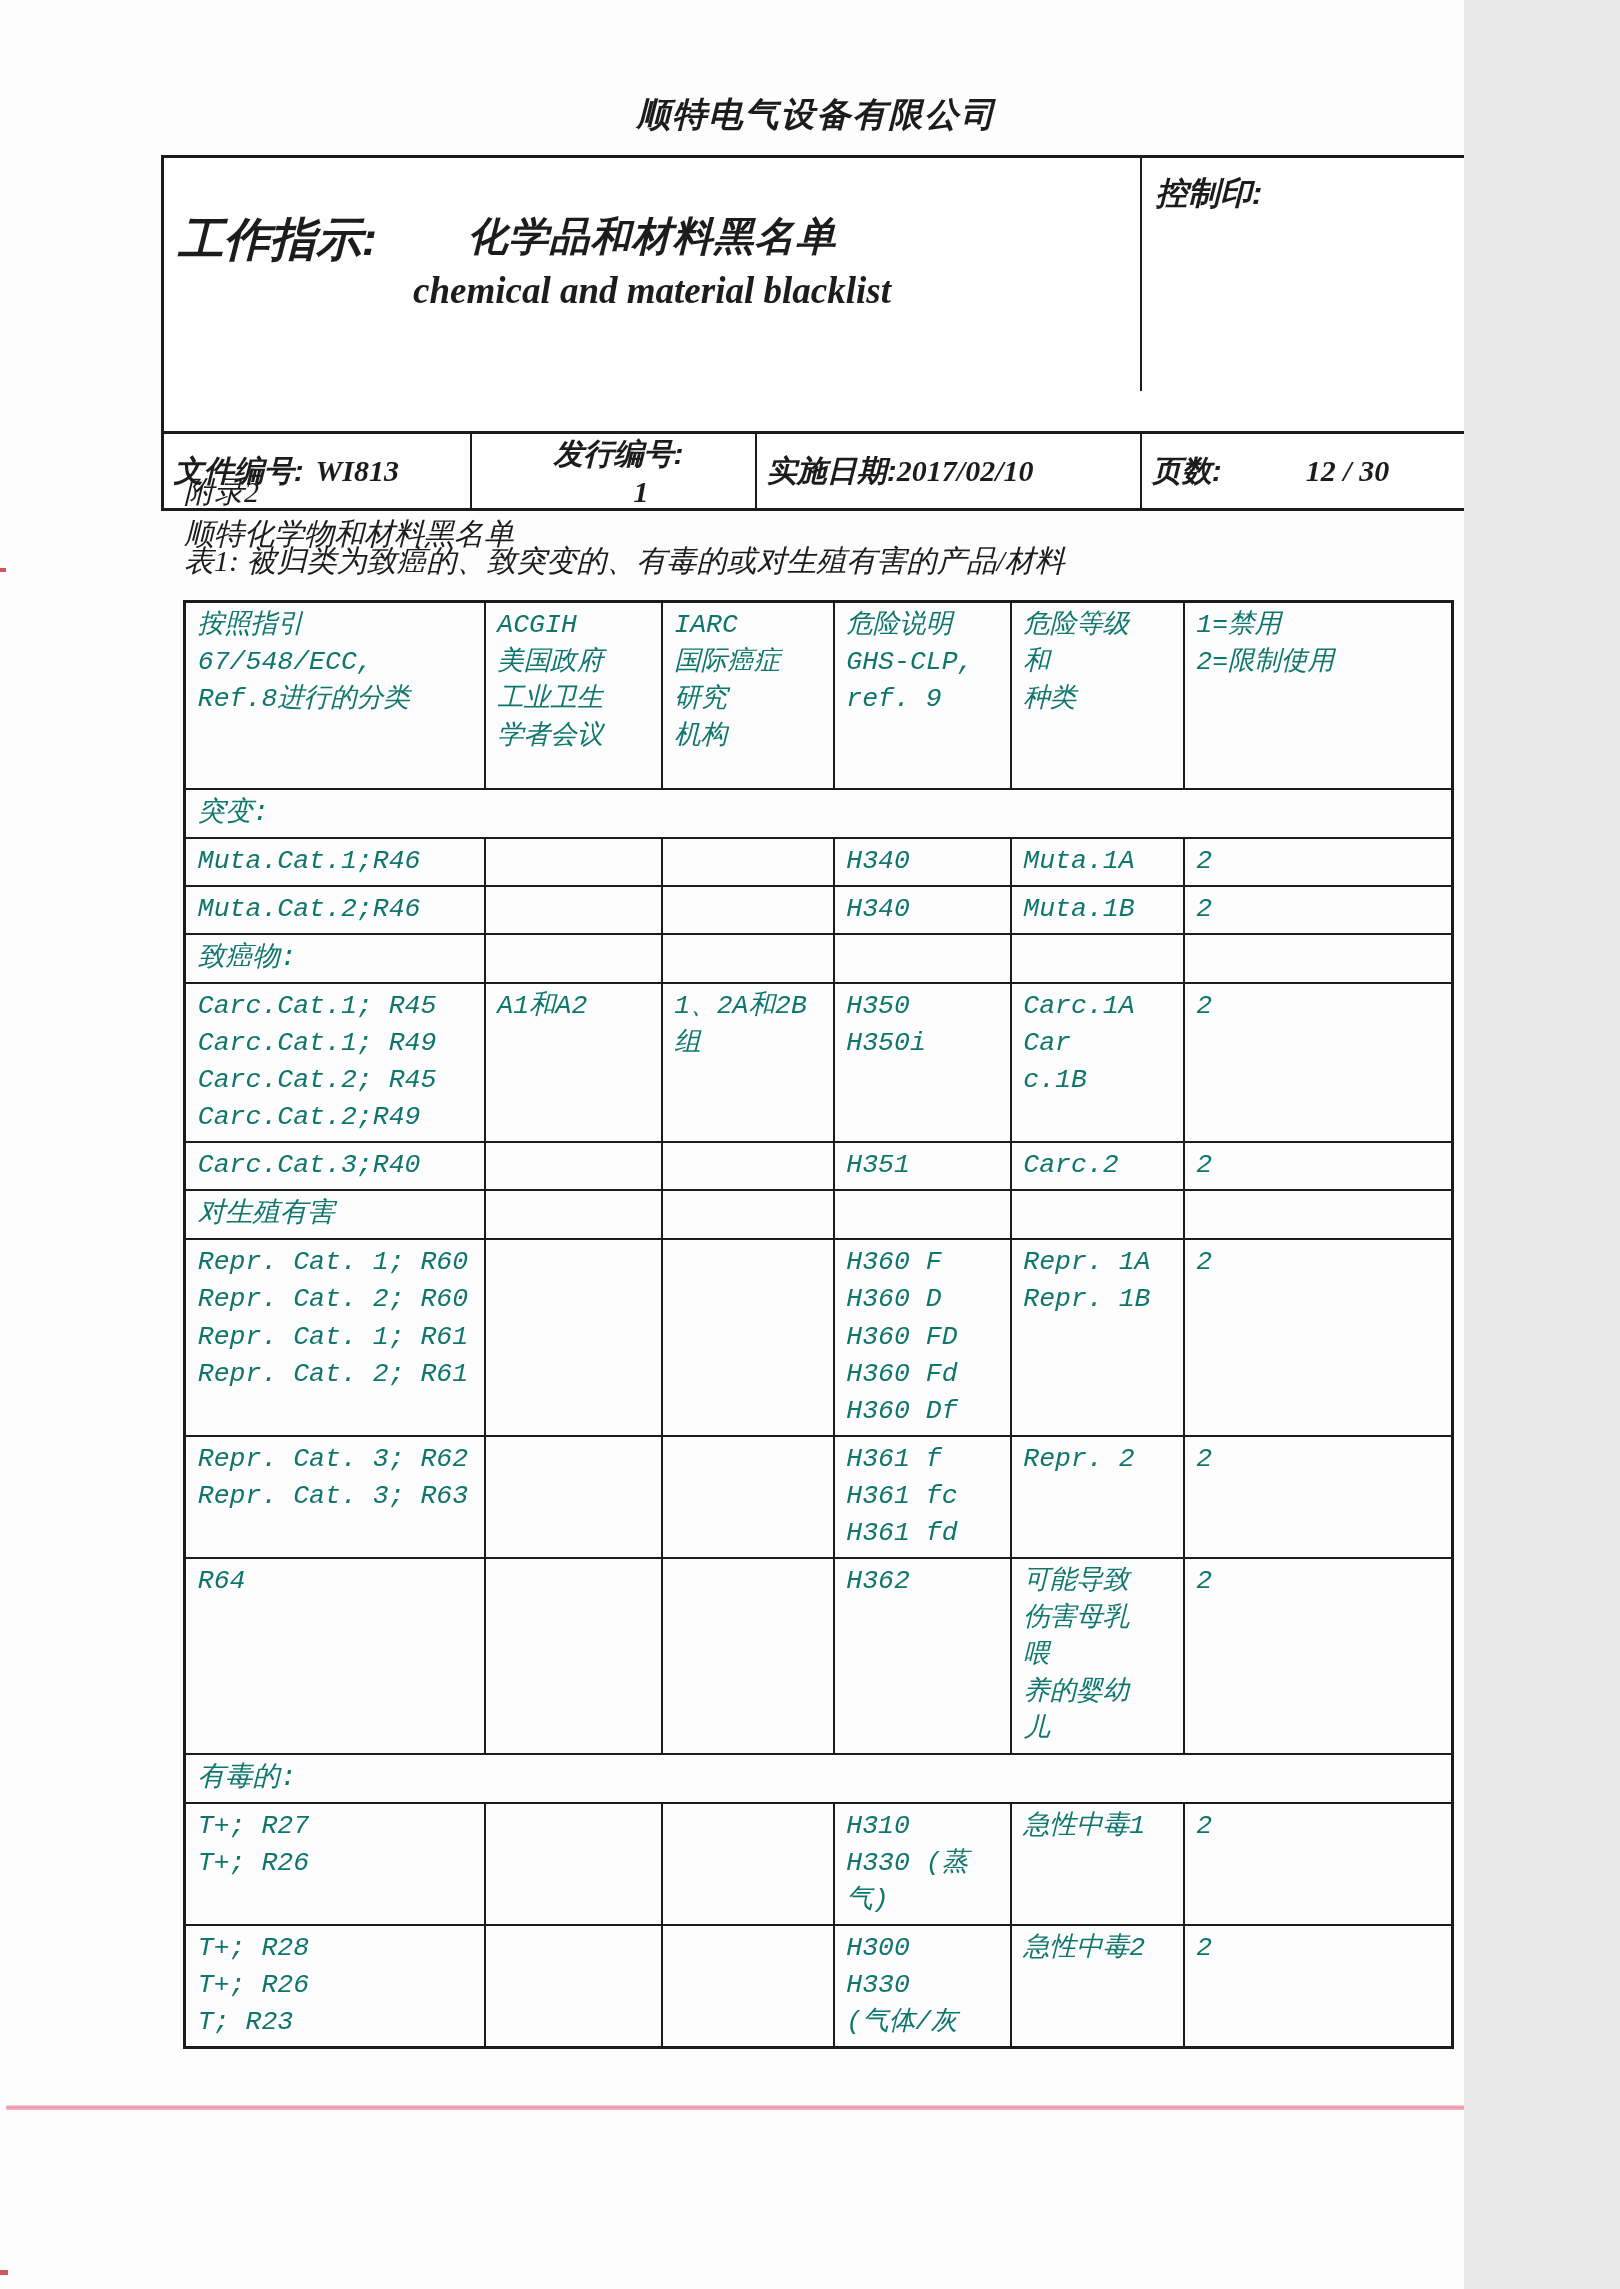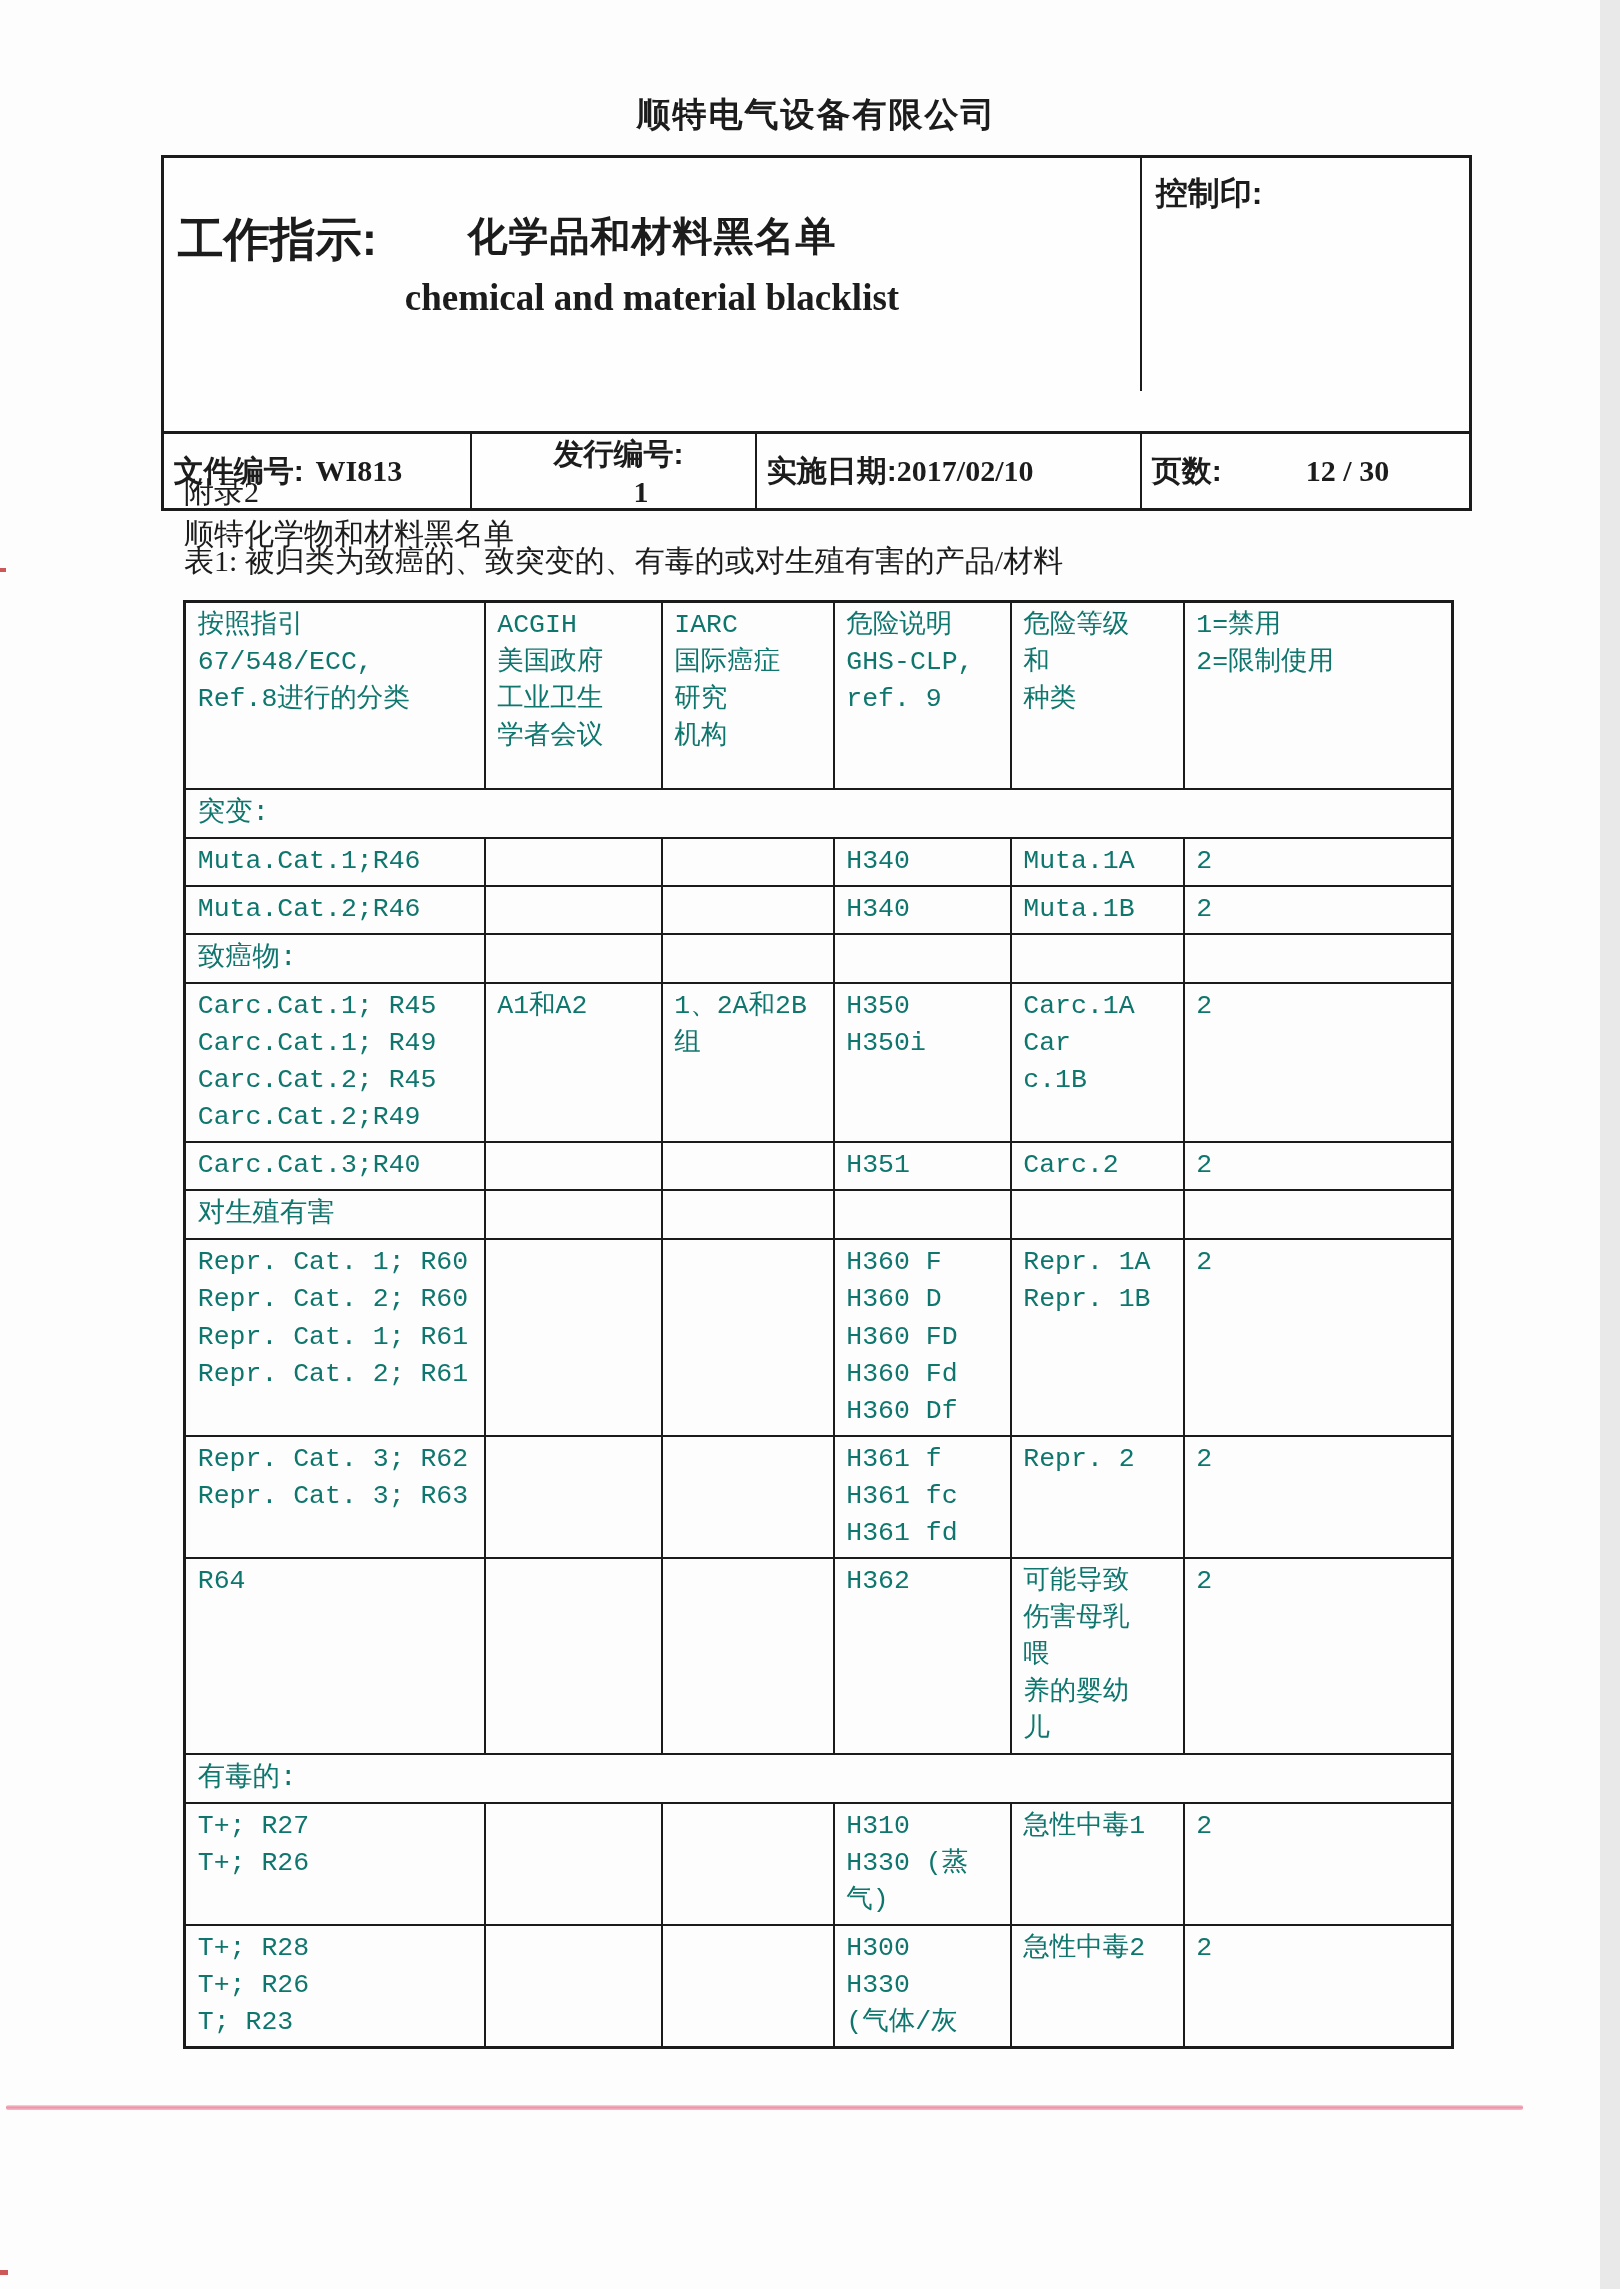--- a/index.html
+++ b/index.html
@@ -1,22 +1,23 @@
 <!DOCTYPE html>
 <html><head>
 <meta charset="utf-8">
 <style>
   html,body{margin:0;padding:0;background:#e9e9e9;}
   .page{
     position:relative;
-    width:1600px;height:2290px;
+    width:1464px;height:2290px;
     background:#fdfdfd;
     overflow:hidden;
     font-family:"Liberation Serif","DejaVu Serif",serif;
     color:#1c1c1c;
+    font-style:italic;
   }
   
   .company{
     position:absolute;top:92px;left:161px;width:1311px;
     text-align:center;font-size:34px;font-weight:bold;
     font-family:"Liberation Sans","DejaVu Sans",sans-serif;
     letter-spacing:2px;
   }
   
   .header-box{
@@ -30,21 +31,21 @@
     font-size:46px;font-weight:bold;
     font-family:"Liberation Sans","DejaVu Sans",sans-serif;
   }
   .titles{text-align:center;padding-top:51px;}
   .title-cn{
     font-size:40px;font-weight:bold;
     font-family:"Liberation Sans","DejaVu Sans",sans-serif;
     letter-spacing:1px;
   }
   .title-en{
-    margin-top:12px;font-size:37px;font-weight:bold;
+    margin-top:5px;font-size:37px;font-weight:bold;
     font-family:"Liberation Serif","DejaVu Serif",serif;
   }
   .hb-seal-cell{
     flex:1;border-left:2.9px solid #1b1b1b;box-sizing:border-box;
     padding:13.7px 0 0 13.7px;
     font-size:32px;font-weight:bold;
     font-family:"Liberation Sans","DejaVu Sans",sans-serif;
   }
   .hb-row2{
     display:flex;height:74px;border-top:3.9px solid #1b1b1b;

